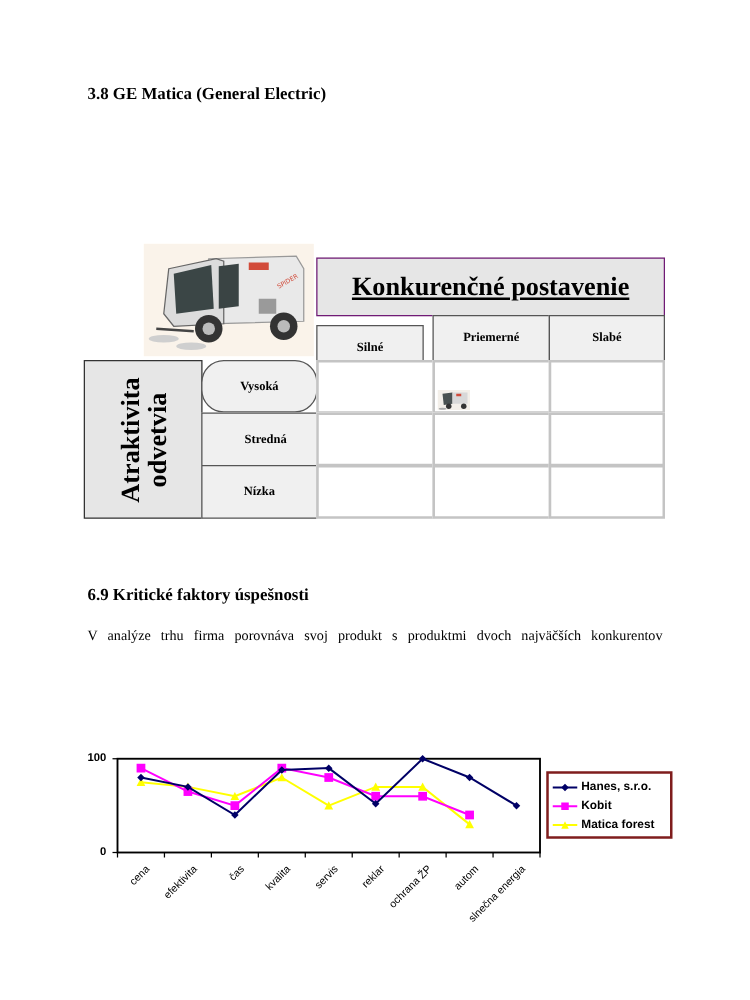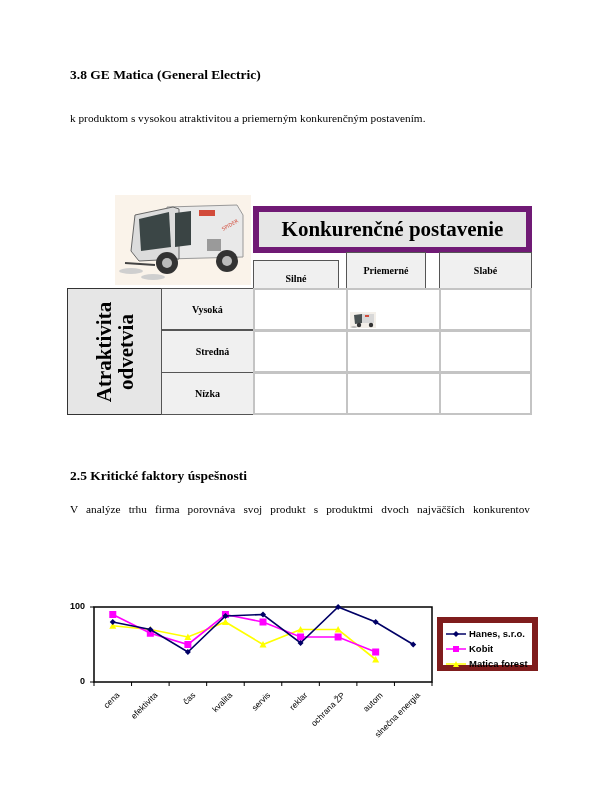--- a/index.html
+++ b/index.html
@@ -6,45 +6,44 @@
   body { width:600px; height:800px; position:relative; overflow:hidden;
          font-family:"Liberation Serif", "DejaVu Serif", serif; color:#000; }
   .abs { position:absolute; }
   .h2 { font-weight:bold; font-size:13.5px; }
   .para { font-size:11.3px; line-height:16px; text-align:justify; width:460px; }
   .para span { display:block; }
   .para .last { text-align:left; }
   .para .just { text-align:justify; text-align-last:justify; }
 
   
-  .ge-box { background:#e6e6e6; border:6px solid #701a75; box-sizing:border-box; }
+  .ge-box { background:#e6e6e6; border:1px solid #701a75; box-sizing:border-box;text-decoration:underline; }
   .ge-title { font-weight:bold; font-size:21px; display:flex; align-items:center; justify-content:center; }
   .ge-sub { background:#f0f0f0; border:1px solid #555; box-sizing:border-box; font-weight:bold; font-size:10px;
             display:flex; align-items:center; justify-content:center; }
   .ge-cell { background:#ffffff; border:2px solid #c4c4c4; box-sizing:border-box; }
   .ge-rowlbl { background:#f0f0f0; border:1px solid #555; box-sizing:border-box; font-weight:bold; font-size:10px;
                display:flex; align-items:center; justify-content:center; }
   .ge-vert { background:#e6e6e6; border:1px solid #333; box-sizing:border-box; }
   .ge-vert-text { position:absolute; left:50%; top:50%; transform:translate(-50%,-50%) rotate(-90deg);
                   white-space:nowrap; font-weight:bold; font-size:21px; line-height:22px; text-align:center; }
   .tick-lbl { font-family:"Liberation Sans", "DejaVu Sans", sans-serif; font-size:9px; font-weight:bold; }
   .xlbl { position:absolute; font-family:"Liberation Sans", "DejaVu Sans", sans-serif; font-size:8.5px;
           transform-origin:right top; transform:rotate(-45deg); white-space:nowrap; }
-  .legend { position:absolute; left:437px; top:617px; width:101px; height:54px; border:6px solid #7f1d1d;
+  .legend { position:absolute; left:437px; top:617px; width:101px; height:54px; border:2px solid #7f1d1d;
             background:#fff; box-sizing:border-box; padding:3px 3px; }
   .legend-row { display:flex; align-items:center; height:15px; font-family:"Liberation Sans", "DejaVu Sans", sans-serif;
                 font-size:9.5px; font-weight:bold; }
   .legend-row svg { margin-right:3px; flex:none; }
 </style>
 </head>
 <body>
 
 <div class="abs h2" style="left:70px; top:67px;">3.8 GE Matica (General Electric)</div>
 <div class="abs para" style="left:70px; top:110px;">
-  <span class="last">k produktom s vysokou atraktivitou a priemerným konkurenčným postavením.</span>
 </div>
 
 <div class="abs" style="left:115px; top:195px; width:136px; height:90px; background:#fdf6ee;">
   <svg width="136" height="90" viewBox="0 0 136 90">
     <rect x="0" y="0" width="136" height="90" fill="#faf3ea"></rect>
 
     <path d="M52 12 L122 10 L128 20 L128 62 L52 64 Z" fill="#e9e9e9" stroke="#999" stroke-width="1"></path>
 
     <path d="M20 20 L58 12 L64 14 L64 64 L24 66 L16 56 Z" fill="#dcdcdc" stroke="#666" stroke-width="1"></path>
     <path d="M24 24 L54 17 L56 52 L26 56 Z" fill="#3b4646"></path>
@@ -59,30 +58,30 @@
     <circle cx="112" cy="66" r="5" fill="#bbb"></circle>
 
     <ellipse cx="16" cy="76" rx="12" ry="3" fill="#cfcfcf"></ellipse>
     <ellipse cx="38" cy="82" rx="12" ry="3" fill="#cfcfcf"></ellipse>
     <path d="M10 68 L40 70" stroke="#444" stroke-width="2"></path>
   </svg>
 </div>
 
 <div class="abs ge-box ge-title" style="left:253px; top:206px; width:279px; height:47px;">Konkurenčné postavenie</div>
 <div class="abs ge-sub" style="left:253px; top:260px; width:86px; height:37px;">Silné</div>
-<div class="abs ge-sub" style="left:346px; top:252px; width:80px; height:37px;">Priemerné</div>
+<div class="abs ge-sub" style="left:346px; top:252px; width:94px; height:37px;">Priemerné</div>
 <div class="abs ge-sub" style="left:439px; top:252px; width:93px; height:37px;">Slabé</div>
 
 <div class="abs ge-vert" style="left:67px; top:288px; width:95px; height:127px;">
   <div class="ge-vert-text">
     <div>Atraktivita</div>
     <div>odvetvia</div>
   </div>
 </div>
-<div class="abs ge-rowlbl" style="left:161px; top:288px; width:93px; height:42px;">Vysoká</div>
+<div class="abs ge-rowlbl" style="left:161px; top:288px; width:93px; height:42px;border-radius:18px;">Vysoká</div>
 <div class="abs ge-rowlbl" style="left:161px; top:330px; width:103px; height:43px;">Stredná</div>
 <div class="abs ge-rowlbl" style="left:161px; top:372px; width:93px; height:43px;">Nízka</div>
 
 <div class="abs ge-cell" style="left:253px; top:288px; width:95px; height:43px;"></div>
 <div class="abs ge-cell" style="left:346px; top:288px; width:95px; height:43px;">
   <svg class="abs" style="left:2px; top:22px;" width="26" height="16" viewBox="0 0 26 16">
     <rect x="0" y="0" width="26" height="16" fill="#f3efe9"></rect>
     <path d="M4 3 L12 2 L12 11 L5 12 Z" fill="#4a5252"></path>
     <path d="M12 2 L24 2 L24 11 L12 11 Z" fill="#d8d8d8"></path>
     <rect x="15" y="3" width="4" height="2" fill="#d24b3a"></rect>
@@ -92,21 +91,21 @@
   </svg>
 </div>
 <div class="abs ge-cell" style="left:439px; top:288px; width:93px; height:43px;"></div>
 <div class="abs ge-cell" style="left:253px; top:330px; width:95px; height:43px;"></div>
 <div class="abs ge-cell" style="left:346px; top:330px; width:95px; height:43px;"></div>
 <div class="abs ge-cell" style="left:439px; top:330px; width:93px; height:43px;"></div>
 <div class="abs ge-cell" style="left:253px; top:372px; width:95px; height:43px;"></div>
 <div class="abs ge-cell" style="left:346px; top:372px; width:95px; height:43px;"></div>
 <div class="abs ge-cell" style="left:439px; top:372px; width:93px; height:43px;"></div>
 
-<div class="abs h2" style="left:70px; top:468px;">2.5 Kritické faktory úspešnosti</div>
+<div class="abs h2" style="left:70px; top:468px;">6.9 Kritické faktory úspešnosti</div>
 <div class="abs para" style="left:70px; top:501px;">
   <span class="just">V analýze trhu firma porovnáva svoj produkt s produktmi dvoch najväčších konkurentov</span>
 </div>
 
 <svg class="abs" style="left:0; top:0;" width="600" height="800" id="chart-svg">
     <rect x="94" y="607" width="338" height="75" fill="none" stroke="#000" stroke-width="1.5"></rect>
     <line x1="90" y1="607" x2="94" y2="607" stroke="#000"></line>
     <line x1="90" y1="682" x2="94" y2="682" stroke="#000"></line>
     <line x1="94" y1="682" x2="94" y2="686" stroke="#000"></line>
     <line x1="131.55555555555554" y1="682" x2="131.55555555555554" y2="686" stroke="#000"></line>

